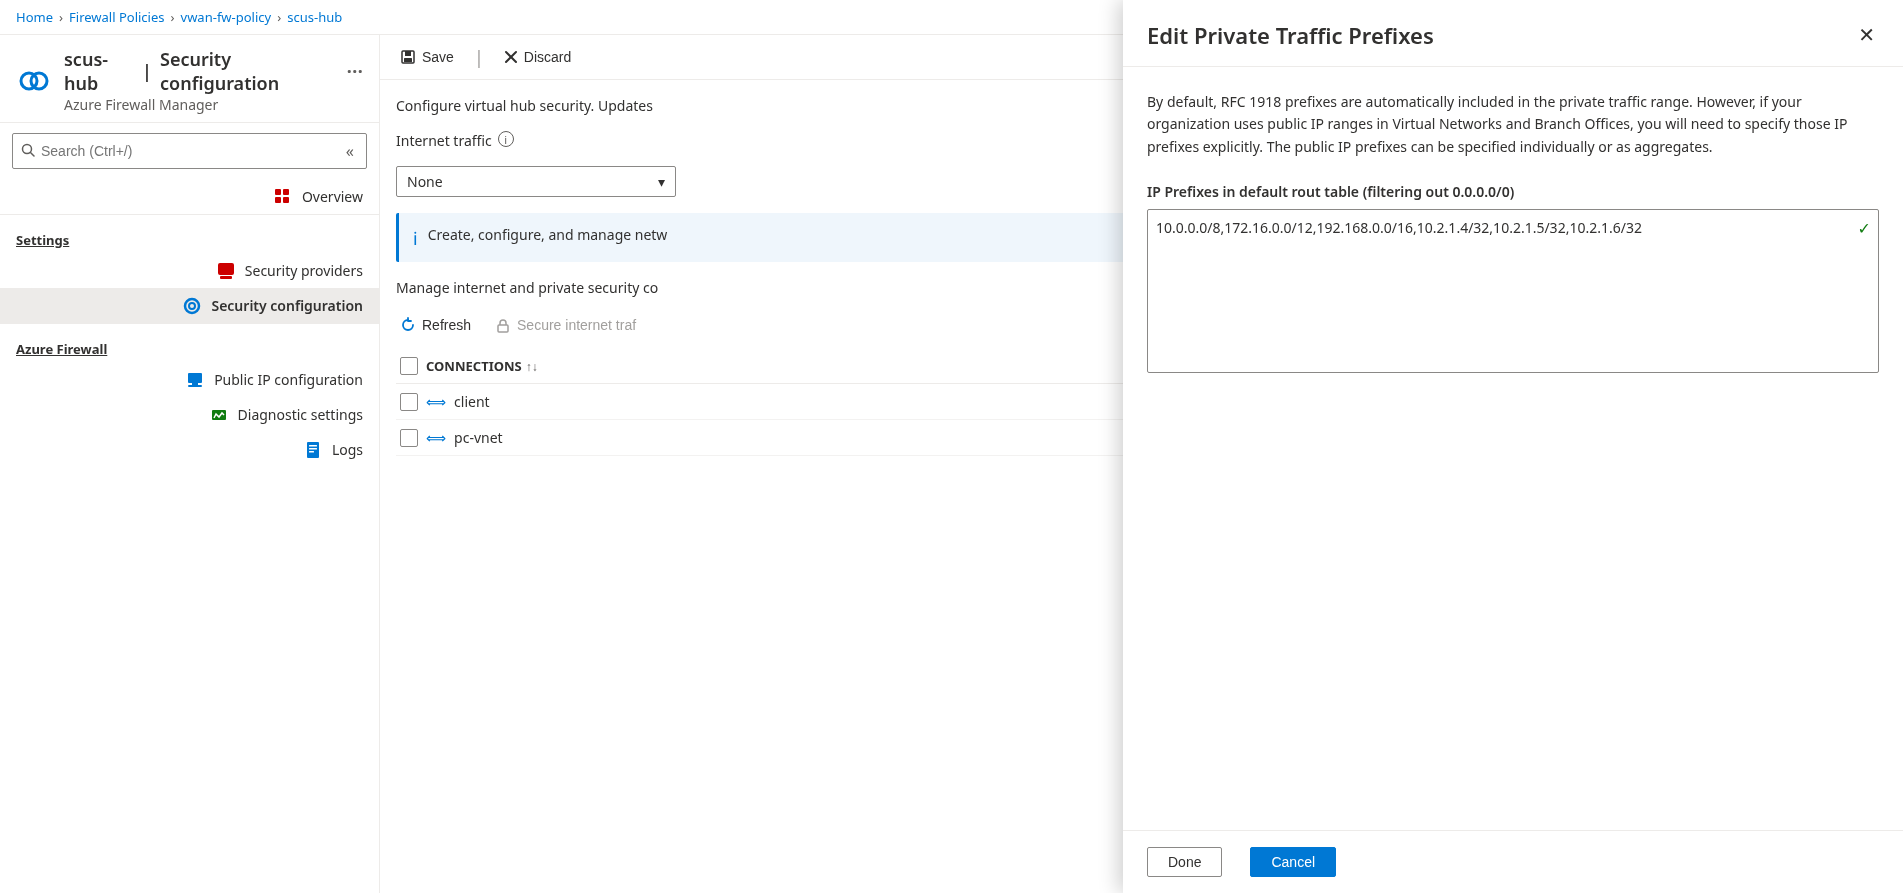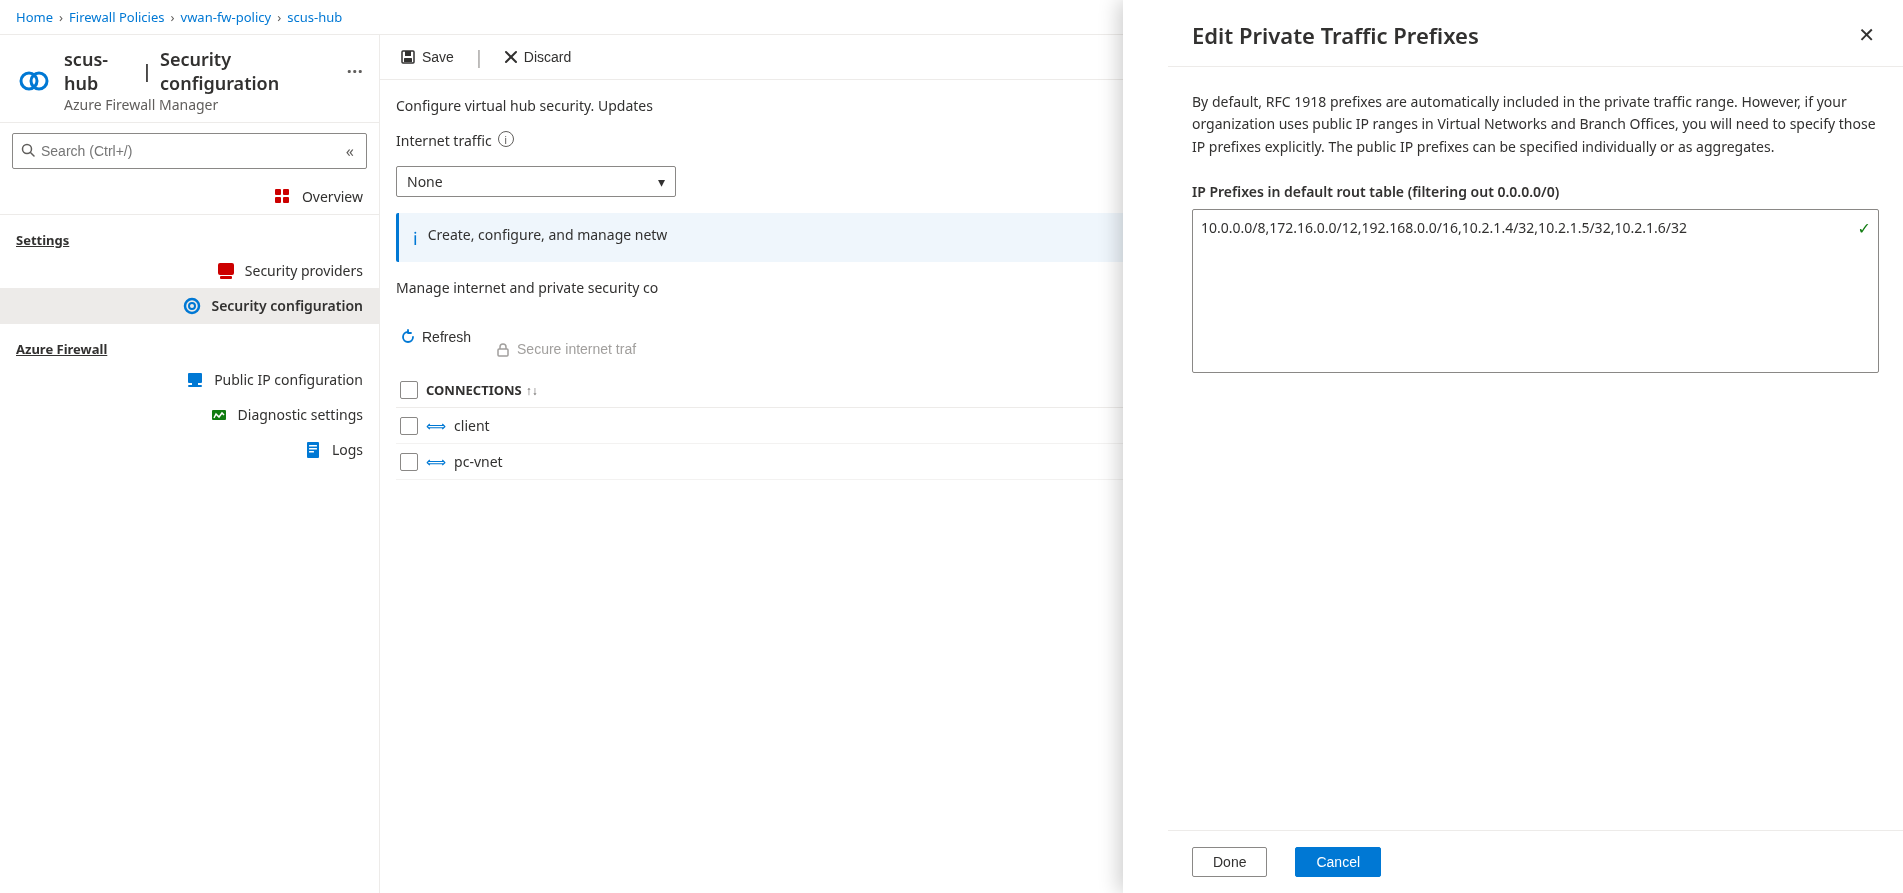--- a/index.html
+++ b/index.html
@@ -264,21 +264,20 @@
       color: #323130;
       cursor: pointer;
       background: none;
       border: none;
       padding: 4px;
     }
 
     .action-btn.disabled {
       color: #a19f9d;
       cursor: default;
-      margin-top: 24px;
     }
 
     .table-header {
       display: flex;
       align-items: center;
       padding: 8px 4px;
       gap: 8px;
       border-bottom: 1px solid #edebe9;
     }
 
@@ -325,21 +324,20 @@
       position: fixed;
       top: 0;
       right: 0;
       bottom: 0;
       width: 780px;
       background: #fff;
       box-shadow: -4px 0 20px rgba(0,0,0,0.2);
       display: flex;
       flex-direction: column;
       z-index: 100;
-      padding-left: 45px;
     }
 
     .panel-header {
       display: flex;
       align-items: center;
       justify-content: space-between;
       padding: 20px 24px 16px 24px;
       border-bottom: 1px solid #edebe9;
     }
 

